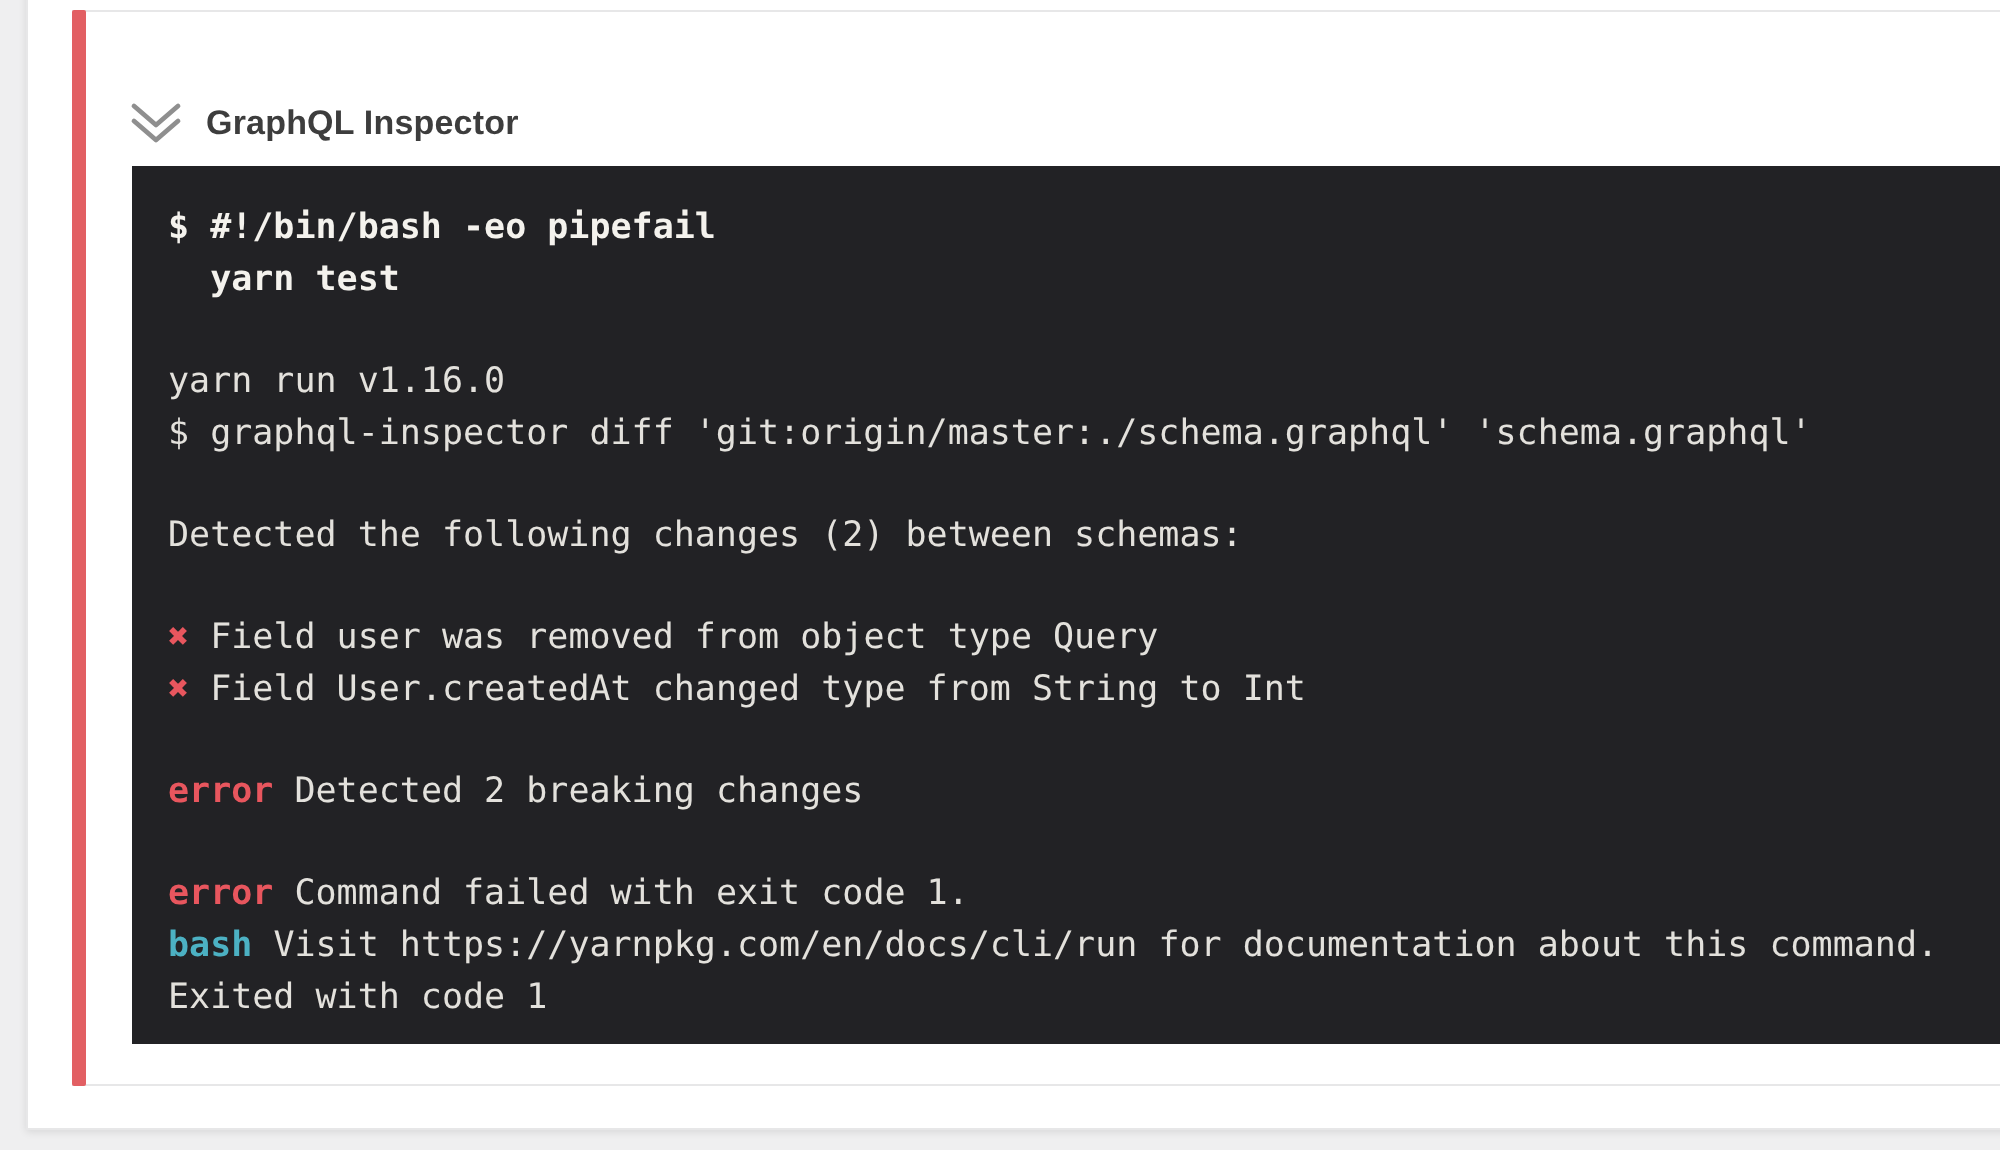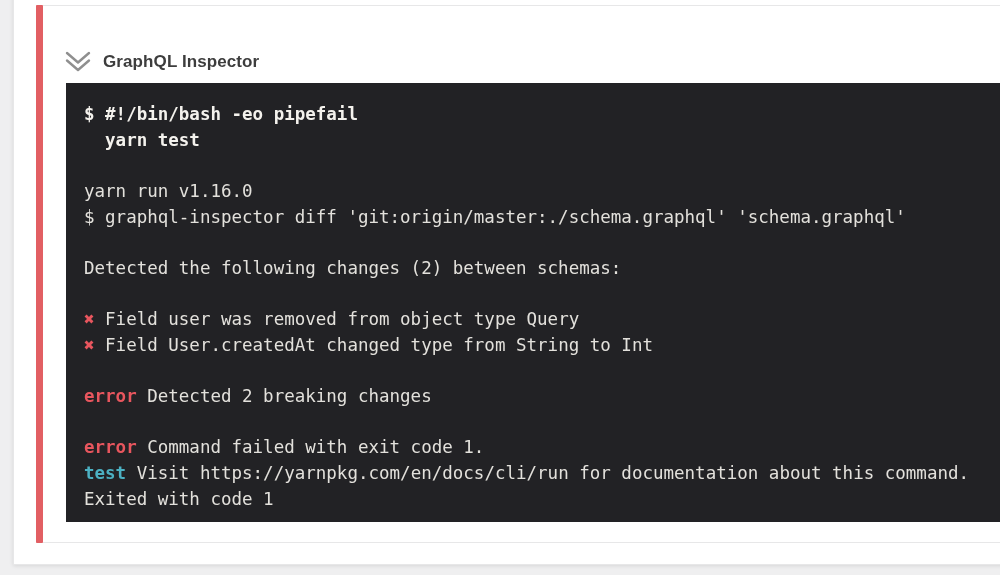--- a/index.html
+++ b/index.html
@@ -136,18 +136,18 @@
           <div class="t-line plain">$ graphql-inspector diff 'git:origin/master:./schema.graphql' 'schema.graphql'</div>
           <div class="t-line blank"></div>
           <div class="t-line plain">Detected the following changes (2) between schemas:</div>
           <div class="t-line blank"></div>
           <div class="t-line breaking"><span class="prefix">✖</span> Field user was removed from object type Query</div>
           <div class="t-line breaking"><span class="prefix">✖</span> Field User.createdAt changed type from String to Int</div>
           <div class="t-line blank"></div>
           <div class="t-line error"><span class="prefix">error</span> Detected 2 breaking changes</div>
           <div class="t-line blank"></div>
           <div class="t-line error"><span class="prefix">error</span> Command failed with exit code 1.</div>
-          <div class="t-line info"><span class="prefix">test</span> Visit https://yarnpkg.com/en/docs/cli/run for documentation about this command.</div>
+          <div class="t-line info"><span class="prefix">bash</span> Visit https://yarnpkg.com/en/docs/cli/run for documentation about this command.</div>
           <div class="t-line plain">Exited with code 1</div>
         </div>
     </div>
   </div>
 </div>
 
 </body></html>

